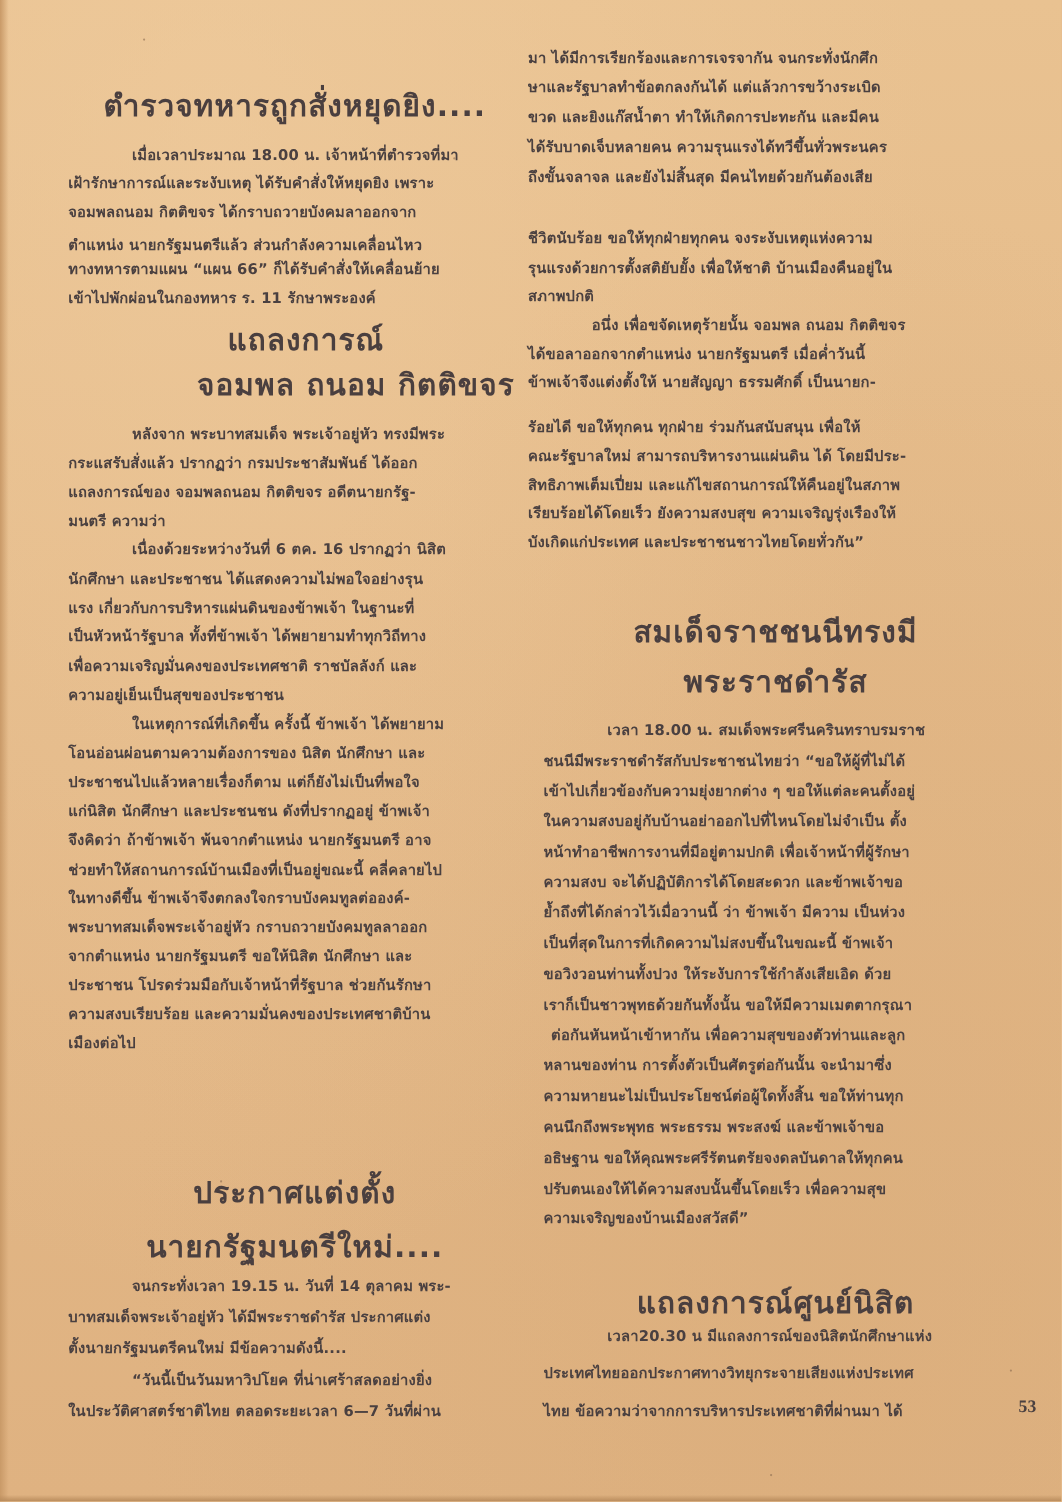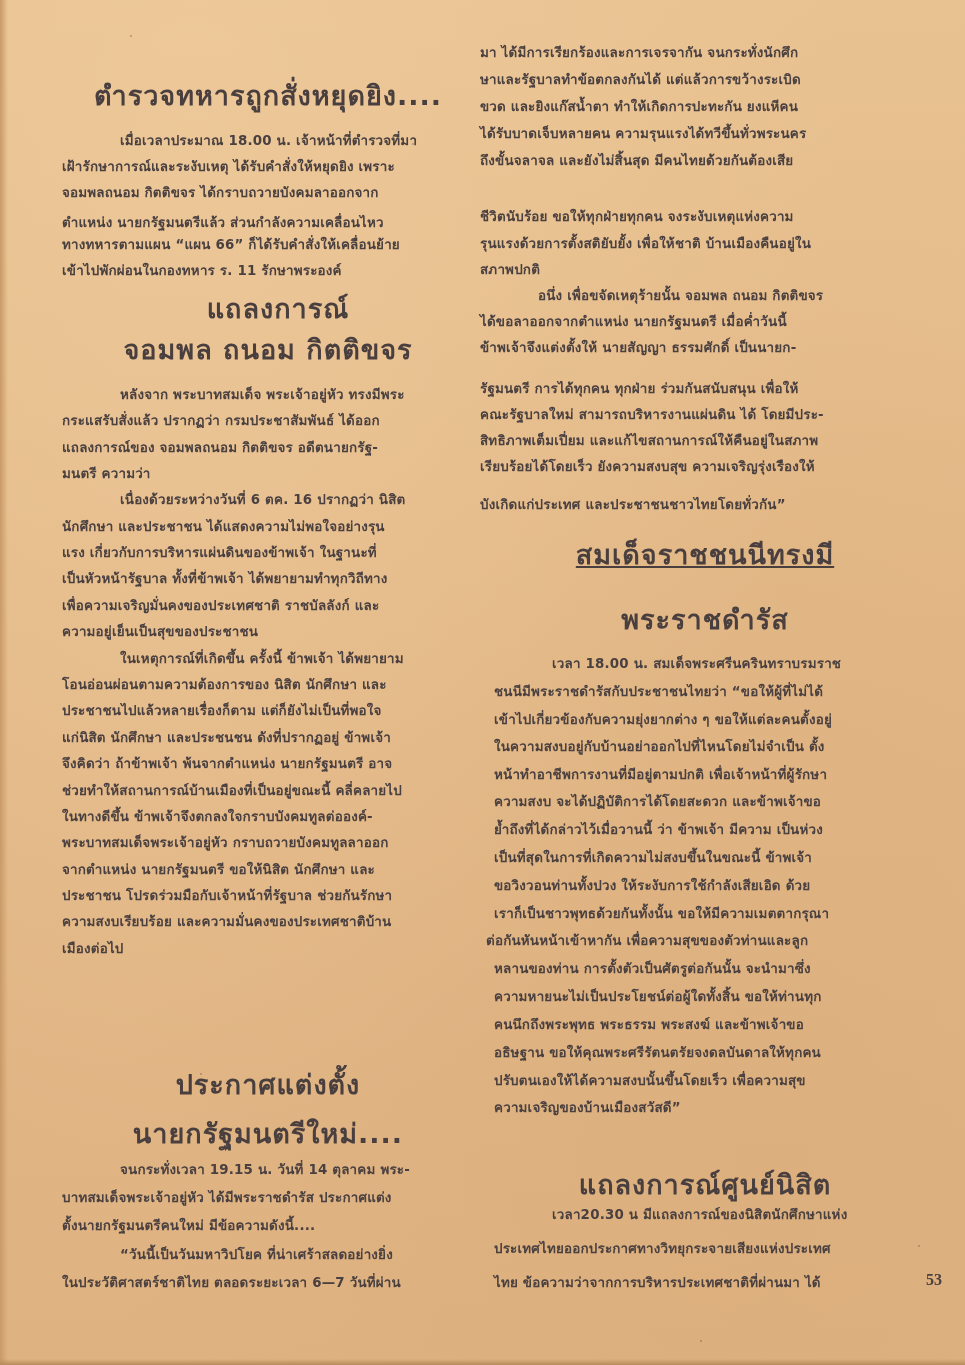--- a/index.html
+++ b/index.html
@@ -73,21 +73,21 @@
     <div class="headline h-xl abs" style="left:10px;top:74px;width:400px;">ตำรวจทหารถูกสั่งหยุดยิง....</div>
 
     <div class="line" style="left:62px;top:130px">เมื่อเวลาประมาณ 18.00 น. เจ้าหน้าที่ตำรวจที่มา</div>
     <div class="line" style="left:4px;top:156px">เฝ้ารักษาการณ์และระงับเหตุ ได้รับคำสั่งให้หยุดยิง เพราะ</div>
     <div class="line" style="left:4px;top:182px">จอมพลถนอม กิตติขจร ได้กราบถวายบังคมลาออกจาก</div>
     <div class="line" style="left:4px;top:212px">ตำแหน่ง นายกรัฐมนตรีแล้ว   ส่วนกำลังความเคลื่อนไหว</div>
     <div class="line" style="left:4px;top:234px">ทางทหารตามแผน “แผน 66” ก็ได้รับคำสั่งให้เคลื่อนย้าย</div>
     <div class="line" style="left:4px;top:260px">เข้าไปพักผ่อนในกองทหาร ร. 11 รักษาพระองค์</div>
 
     <div class="headline h-xl abs" style="left:20px;top:287px;width:400px;">แถลงการณ์</div>
-    <div class="headline h-xl abs" style="left:10px;top:328px;width:400px;">จอมพล ถนอม กิตติขจร</div>
+    <div class="headline h-xl abs" style="left:10px;top:328px;width:400px;text-align:right;">จอมพล ถนอม กิตติขจร</div>
 
     <div class="line" style="left:62px;top:384px">หลังจาก พระบาทสมเด็จ พระเจ้าอยู่หัว ทรงมีพระ</div>
     <div class="line" style="left:4px;top:410px">กระแสรับสั่งแล้ว ปรากฏว่า  กรมประชาสัมพันธ์ ได้ออก</div>
     <div class="line" style="left:4px;top:437px">แถลงการณ์ของ  จอมพลถนอม กิตติขจร อดีตนายกรัฐ-</div>
     <div class="line" style="left:4px;top:463px">มนตรี ความว่า</div>
     <div class="line" style="left:62px;top:489px">เนื่องด้วยระหว่างวันที่ 6 ตค. 16 ปรากฏว่า นิสิต</div>
     <div class="line" style="left:4px;top:516px">นักศึกษา และประชาชน  ได้แสดงความไม่พอใจอย่างรุน</div>
     <div class="line" style="left:4px;top:542px">แรง เกี่ยวกับการบริหารแผ่นดินของข้าพเจ้า   ในฐานะที่</div>
     <div class="line" style="left:4px;top:568px">เป็นหัวหน้ารัฐบาล ทั้งที่ข้าพเจ้า ได้พยายามทำทุกวิถีทาง</div>
     <div class="line" style="left:4px;top:595px">เพื่อความเจริญมั่นคงของประเทศชาติ  ราชบัลลังก์  และ</div>
@@ -111,49 +111,49 @@
     <div class="line" style="left:62px;top:1159px">จนกระทั่งเวลา 19.15 น. วันที่ 14 ตุลาคม    พระ-</div>
     <div class="line" style="left:4px;top:1187px">บาทสมเด็จพระเจ้าอยู่หัว  ได้มีพระราชดำรัส ประกาศแต่ง</div>
     <div class="line" style="left:4px;top:1215px">ตั้งนายกรัฐมนตรีคนใหม่  มีข้อความดังนี้....</div>
     <div class="line" style="left:62px;top:1244px">“วันนี้เป็นวันมหาวิปโยค     ที่น่าเศร้าสลดอย่างยิ่ง</div>
     <div class="line" style="left:4px;top:1272px">ในประวัติศาสตร์ชาติไทย ตลอดระยะเวลา 6—7 วันที่ผ่าน</div>
   </div>
 
   <div class="col col-right">
     <div class="line" style="left:0px;top:42px">มา  ได้มีการเรียกร้องและการเจรจากัน    จนกระทั่งนักศึก</div>
     <div class="line" style="left:0px;top:69px">ษาและรัฐบาลทำข้อตกลงกันได้    แต่แล้วการขว้างระเบิด</div>
-    <div class="line" style="left:0px;top:96px">ขวด  และยิงแก๊สน้ำตา  ทำให้เกิดการปะทะกัน  ยงแหีคน</div>
+    <div class="line" style="left:0px;top:96px">ขวด  และยิงแก๊สน้ำตา  ทำให้เกิดการปะทะกัน  และมีคน</div>
     <div class="line" style="left:0px;top:123px">ได้รับบาดเจ็บหลายคน   ความรุนแรงได้ทวีขึ้นทั่วพระนคร</div>
     <div class="line" style="left:0px;top:150px">ถึงขั้นจลาจล  และยังไม่สิ้นสุด   มีคนไทยด้วยกันต้องเสีย</div>
     <div class="line" style="left:0px;top:206px">ชีวิตนับร้อย  ขอให้ทุกฝ่ายทุกคน  จงระงับเหตุแห่งความ</div>
     <div class="line" style="left:0px;top:233px">รุนแรงด้วยการตั้งสติยับยั้ง  เพื่อให้ชาติ บ้านเมืองคืนอยู่ใน</div>
     <div class="line" style="left:0px;top:259px">สภาพปกติ</div>
     <div class="line" style="left:58px;top:285px">อนึ่ง เพื่อขจัดเหตุร้ายนั้น จอมพล ถนอม กิตติขจร</div>
     <div class="line" style="left:0px;top:311px">ได้ขอลาออกจากตำแหน่ง  นายกรัฐมนตรี     เมื่อค่ำวันนี้</div>
     <div class="line" style="left:0px;top:337px">ข้าพเจ้าจึงแต่งตั้งให้  นายสัญญา  ธรรมศักดิ์    เป็นนายก-</div>
-    <div class="line" style="left:0px;top:378px">รัฐมนตรี  การได้ทุกคน ทุกฝ่าย ร่วมกันสนับสนุน   เพื่อให้</div>
+    <div class="line" style="left:0px;top:378px">รัอยไดี  ขอให้ทุกคน ทุกฝ่าย ร่วมกันสนับสนุน   เพื่อให้</div>
     <div class="line" style="left:0px;top:404px">คณะรัฐบาลใหม่ สามารถบริหารงานแผ่นดิน ได้ โดยมีประ-</div>
     <div class="line" style="left:0px;top:430px">สิทธิภาพเต็มเปี่ยม และแก้ไขสถานการณ์ให้คืนอยู่ในสภาพ</div>
     <div class="line" style="left:0px;top:456px">เรียบร้อยได้โดยเร็ว  ยังความสงบสุข ความเจริญรุ่งเรืองให้</div>
-    <div class="line" style="left:0px;top:494px">บังเกิดแก่ประเทศ  และประชาชนชาวไทยโดยทั่วกัน”</div>
+    <div class="line" style="left:0px;top:482px">บังเกิดแก่ประเทศ  และประชาชนชาวไทยโดยทั่วกัน”</div>
 
-    <div class="headline h-xl abs" style="left:10px;top:533px;width:430px;text-decoration:underline;">สมเด็จราชชนนีทรงมี</div>
+    <div class="headline h-xl abs" style="left:10px;top:553px;width:430px;">สมเด็จราชชนนีทรงมี</div>
     <div class="headline h-xl abs" style="left:10px;top:598px;width:430px;">พระราชดำรัส</div>
 
     <div class="line" style="left:72px;top:653px">เวลา 18.00 น. สมเด็จพระศรีนครินทราบรมราช</div>
     <div class="line" style="left:14px;top:681px">ชนนีมีพระราชดำรัสกับประชาชนไทยว่า  “ขอให้ผู้ที่ไม่ได้</div>
     <div class="line" style="left:14px;top:709px">เข้าไปเกี่ยวข้องกับความยุ่งยากต่าง ๆ ขอให้แต่ละคนตั้งอยู่</div>
     <div class="line" style="left:14px;top:736px">ในความสงบอยู่กับบ้านอย่าออกไปที่ไหนโดยไม่จำเป็น  ตั้ง</div>
     <div class="line" style="left:14px;top:764px">หน้าทำอาชีพการงานที่มีอยู่ตามปกติ  เพื่อเจ้าหน้าที่ผู้รักษา</div>
     <div class="line" style="left:14px;top:791px">ความสงบ  จะได้ปฏิบัติการได้โดยสะดวก  และข้าพเจ้าขอ</div>
     <div class="line" style="left:14px;top:819px">ย้ำถึงที่ได้กล่าวไว้เมื่อวานนี้   ว่า  ข้าพเจ้า มีความ เป็นห่วง</div>
     <div class="line" style="left:14px;top:847px">เป็นที่สุดในการที่เกิดความไม่สงบขึ้นในขณะนี้     ข้าพเจ้า</div>
     <div class="line" style="left:14px;top:875px">ขอวิงวอนท่านทั้งปวง  ให้ระงับการใช้กำลังเสียเอิด    ด้วย</div>
     <div class="line" style="left:14px;top:903px">เราก็เป็นชาวพุทธด้วยกันทั้งนั้น  ขอให้มีความเมตตากรุณา</div>
-    <div class="line" style="left:6px;top:930px">ต่อกันหันหน้าเข้าหากัน     เพื่อความสุขของตัวท่านและลูก</div>
+    <div class="line" style="left:21px;top:930px">ต่อกันหันหน้าเข้าหากัน     เพื่อความสุขของตัวท่านและลูก</div>
     <div class="line" style="left:14px;top:958px">หลานของท่าน    การตั้งตัวเป็นศัตรูต่อกันนั้น  จะนำมาซึ่ง</div>
     <div class="line" style="left:14px;top:986px">ความหายนะไม่เป็นประโยชน์ต่อผู้ใดทั้งสิ้น  ขอให้ท่านทุก</div>
     <div class="line" style="left:14px;top:1014px">คนนึกถึงพระพุทธ  พระธรรม  พระสงฆ์   และข้าพเจ้าขอ</div>
     <div class="line" style="left:14px;top:1042px">อธิษฐาน  ขอให้คุณพระศรีรัตนตรัยจงดลบันดาลให้ทุกคน</div>
     <div class="line" style="left:14px;top:1070px">ปรับตนเองให้ได้ความสงบนั้นขึ้นโดยเร็ว      เพื่อความสุข</div>
     <div class="line" style="left:14px;top:1097px">ความเจริญของบ้านเมืองสวัสดี”</div>
 
     <div class="headline h-xl abs" style="left:10px;top:1163px;width:430px;">แถลงการณ์ศูนย์นิสิต</div>
 
     <div class="line" style="left:72px;top:1204px">เวลา20.30 น  มีแถลงการณ์ของนิสิตนักศึกษาแห่ง</div>

